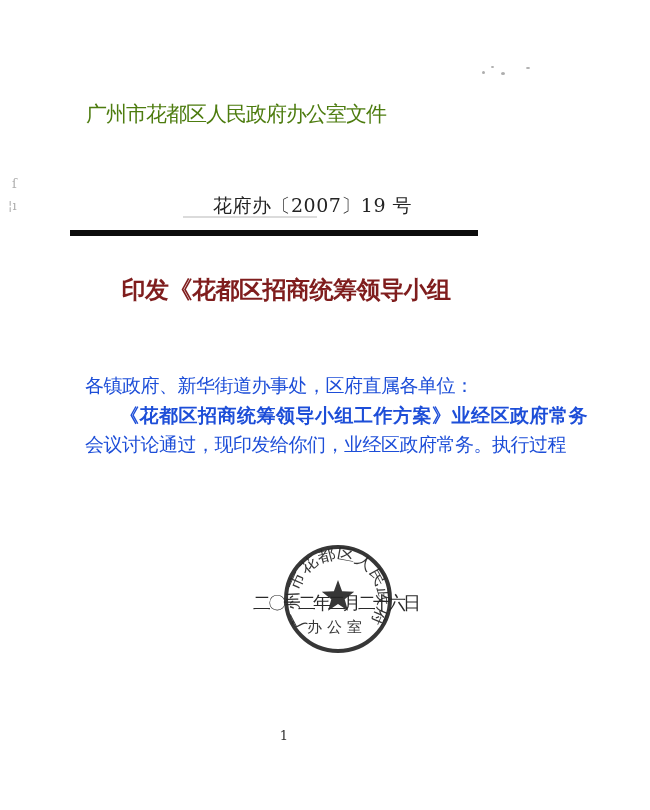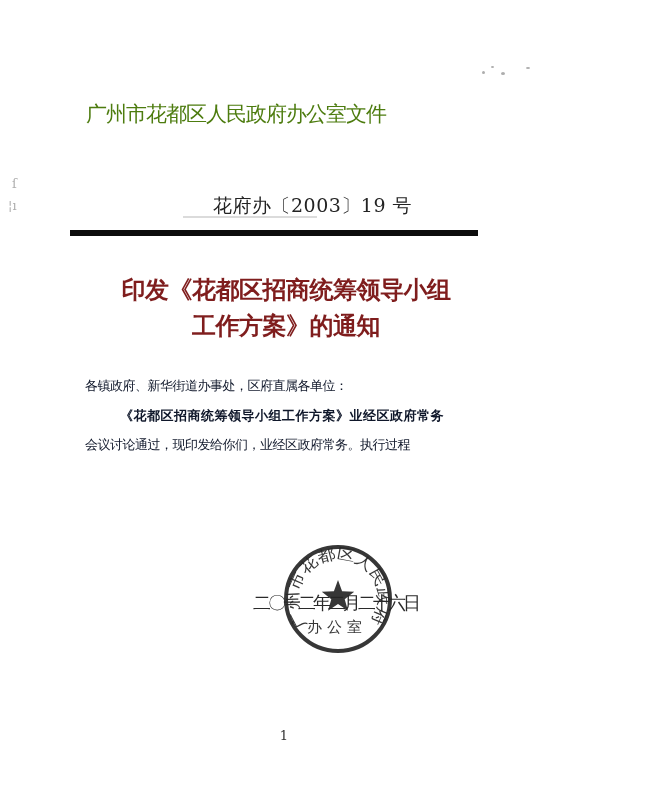--- a/index.html
+++ b/index.html
@@ -33,22 +33,22 @@
   }
   .notice-title{
     left:0;top:272px;width:572px;
     text-align:center;
     font-size:24px;font-weight:bold;letter-spacing:-0.5px;
     line-height:36px;
     color:#7f1d1d;
   }
   .body-block{
     left:85px;top:371px;width:490px;
-    font-size:13px;line-height:29.5px;
-    color:#0f172a;
+    font-size:19px;line-height:29.5px;
+    color:#1d4ed8;
     white-space:nowrap;
   }
   .body-line{letter-spacing:-0.5px;}
   .body-line.indent{padding-left:35px;letter-spacing:0.5px;font-weight:bold;}
   .date-line{
     left:253px;top:591px;
     font-size:18px;letter-spacing:-3px;white-space:nowrap;
     color:#2a2a2a;
     z-index:1;
   }
@@ -64,28 +64,27 @@
   .edge-mark{
     color:#9a9a9a;font-size:13px;opacity:0.8;
     font-family:"DejaVu Serif","Liberation Serif",serif;
   }
 </style>
 </head>
 <body>
 
 <div class="abs header-title">广州市花都区人民政府办公室文件</div>
 
-<div class="abs doc-number">花府办〔2003〕19 号</div>
+<div class="abs doc-number">花府办〔2007〕19 号</div>
 
 <div class="abs rule"></div>
 <div class="abs rule-smudge"></div>
 
 <div class="abs notice-title">
   <div>印发《花都区招商统筹领导小组</div>
-  <div>工作方案》的通知</div>
 </div>
 
 <div class="abs body-block">
   <div class="body-line">各镇政府、新华街道办事处，区府直属各单位：</div>
   <div class="body-line indent">《花都区招商统筹领导小组工作方案》业经区政府常务</div>
   <div class="body-line">会议讨论通过，现印发给你们，业经区政府常务。执行过程</div>
 </div>
 
 <div class="abs date-line">二〇一二年二月二十六日</div>
 

